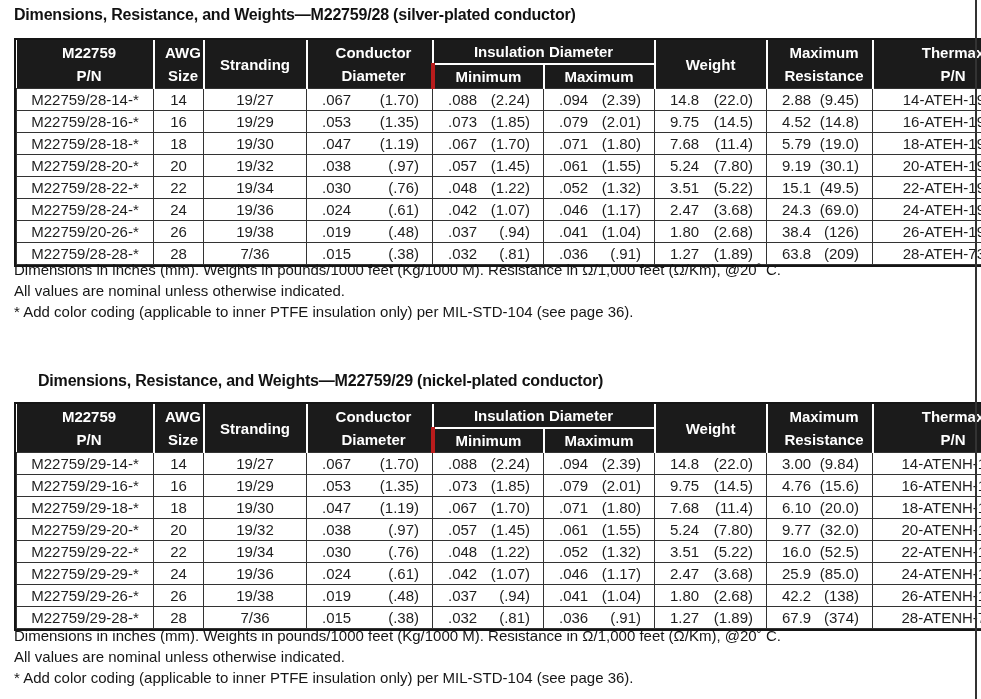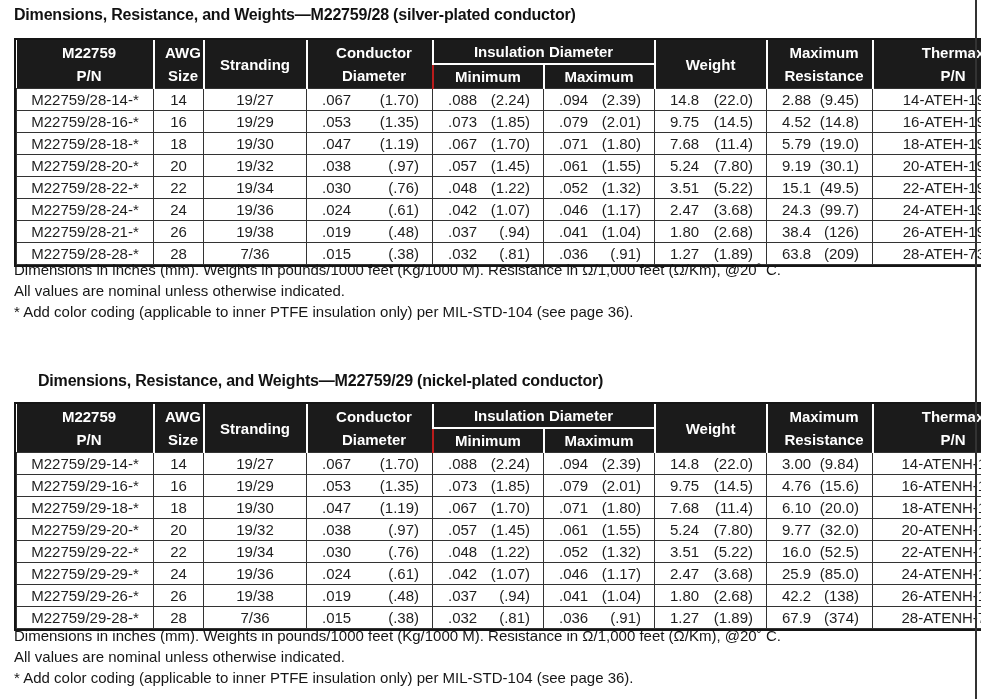--- a/index.html
+++ b/index.html
@@ -25,21 +25,21 @@
     position:absolute;left:14px;display:inline-block;
     border:2.5px solid #151515;background:#fff;
   }
   table{border-collapse:collapse;table-layout:fixed;width:1007px;}
   thead th{
     background:var(--header-bg);color:var(--header-text);
     font-size:15px;font-weight:bold;padding:0;text-align:center;
     border:none;border-left:2px solid #ffffff;vertical-align:middle;
   }
   thead tr th:first-child{border-left:none;}
-  thead tr.sub th:first-child{border-left:2px solid #b91c1c;}
+  thead tr.sub th:first-child{border-left:4px solid #b91c1c;}
   th.group{border-bottom:2px solid #ffffff;height:23px;margin-top:15px;}
   tr.sub th{height:23px;}
   .hline{line-height:23px;margin-left:9px;}
   tbody td{
     border:1.5px solid var(--grid-line);
     font-size:15px;color:var(--body-text);
     height:21px;padding:0;text-align:center;vertical-align:middle;
     white-space:nowrap;overflow:hidden;
   }
   td.pair-cell .pair{
@@ -307,27 +307,27 @@
           </td>
           <td class="pair-cell">
             <div class="pair">
               <span>2.47</span>
               <span>(3.68)</span>
             </div>
           </td>
           <td class="pair-cell">
             <div class="pair">
               <span>24.3</span>
-              <span>(99.7)</span>
+              <span>(69.0)</span>
             </div>
           </td>
           <td>24-ATEH-193</td>
         </tr>
         <tr>
-          <td>M22759/28-21-*</td>
+          <td>M22759/20-26-*</td>
           <td>26</td>
           <td>19/38</td>
           <td class="pair-cell">
             <div class="pair">
               <span>.019</span>
               <span>(.48)</span>
             </div>
           </td>
           <td class="pair-cell">
             <div class="pair">

